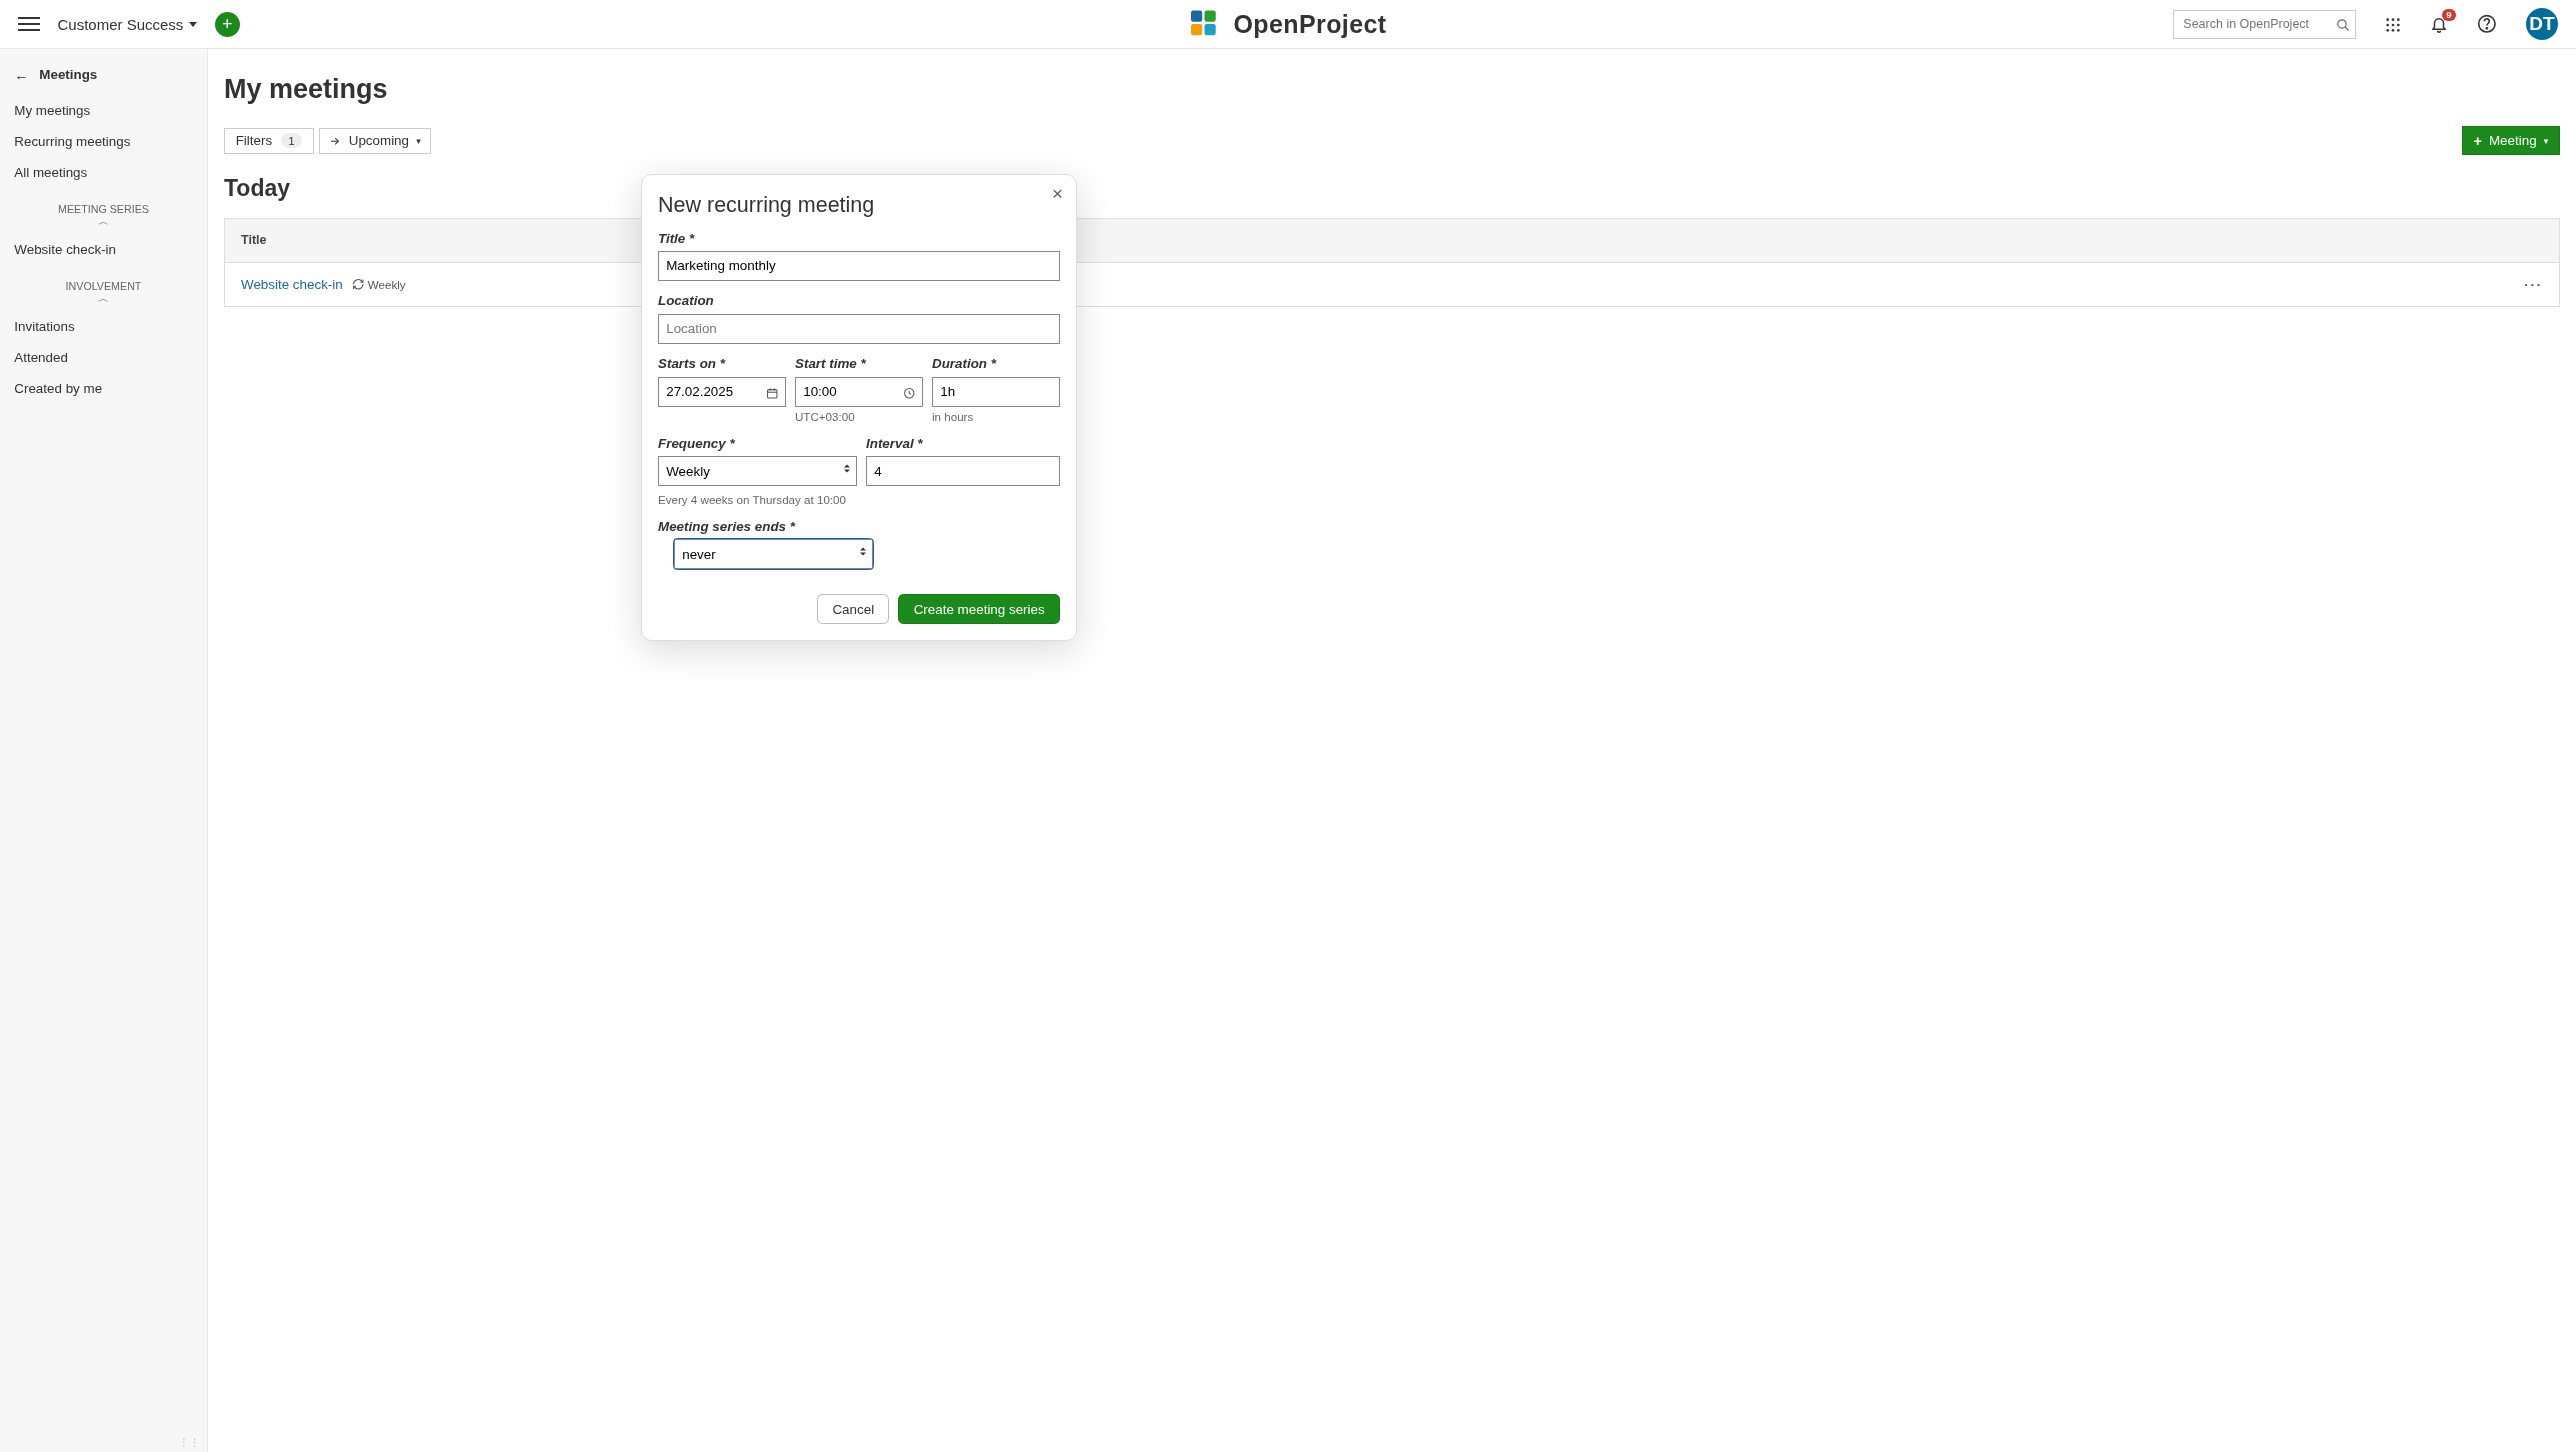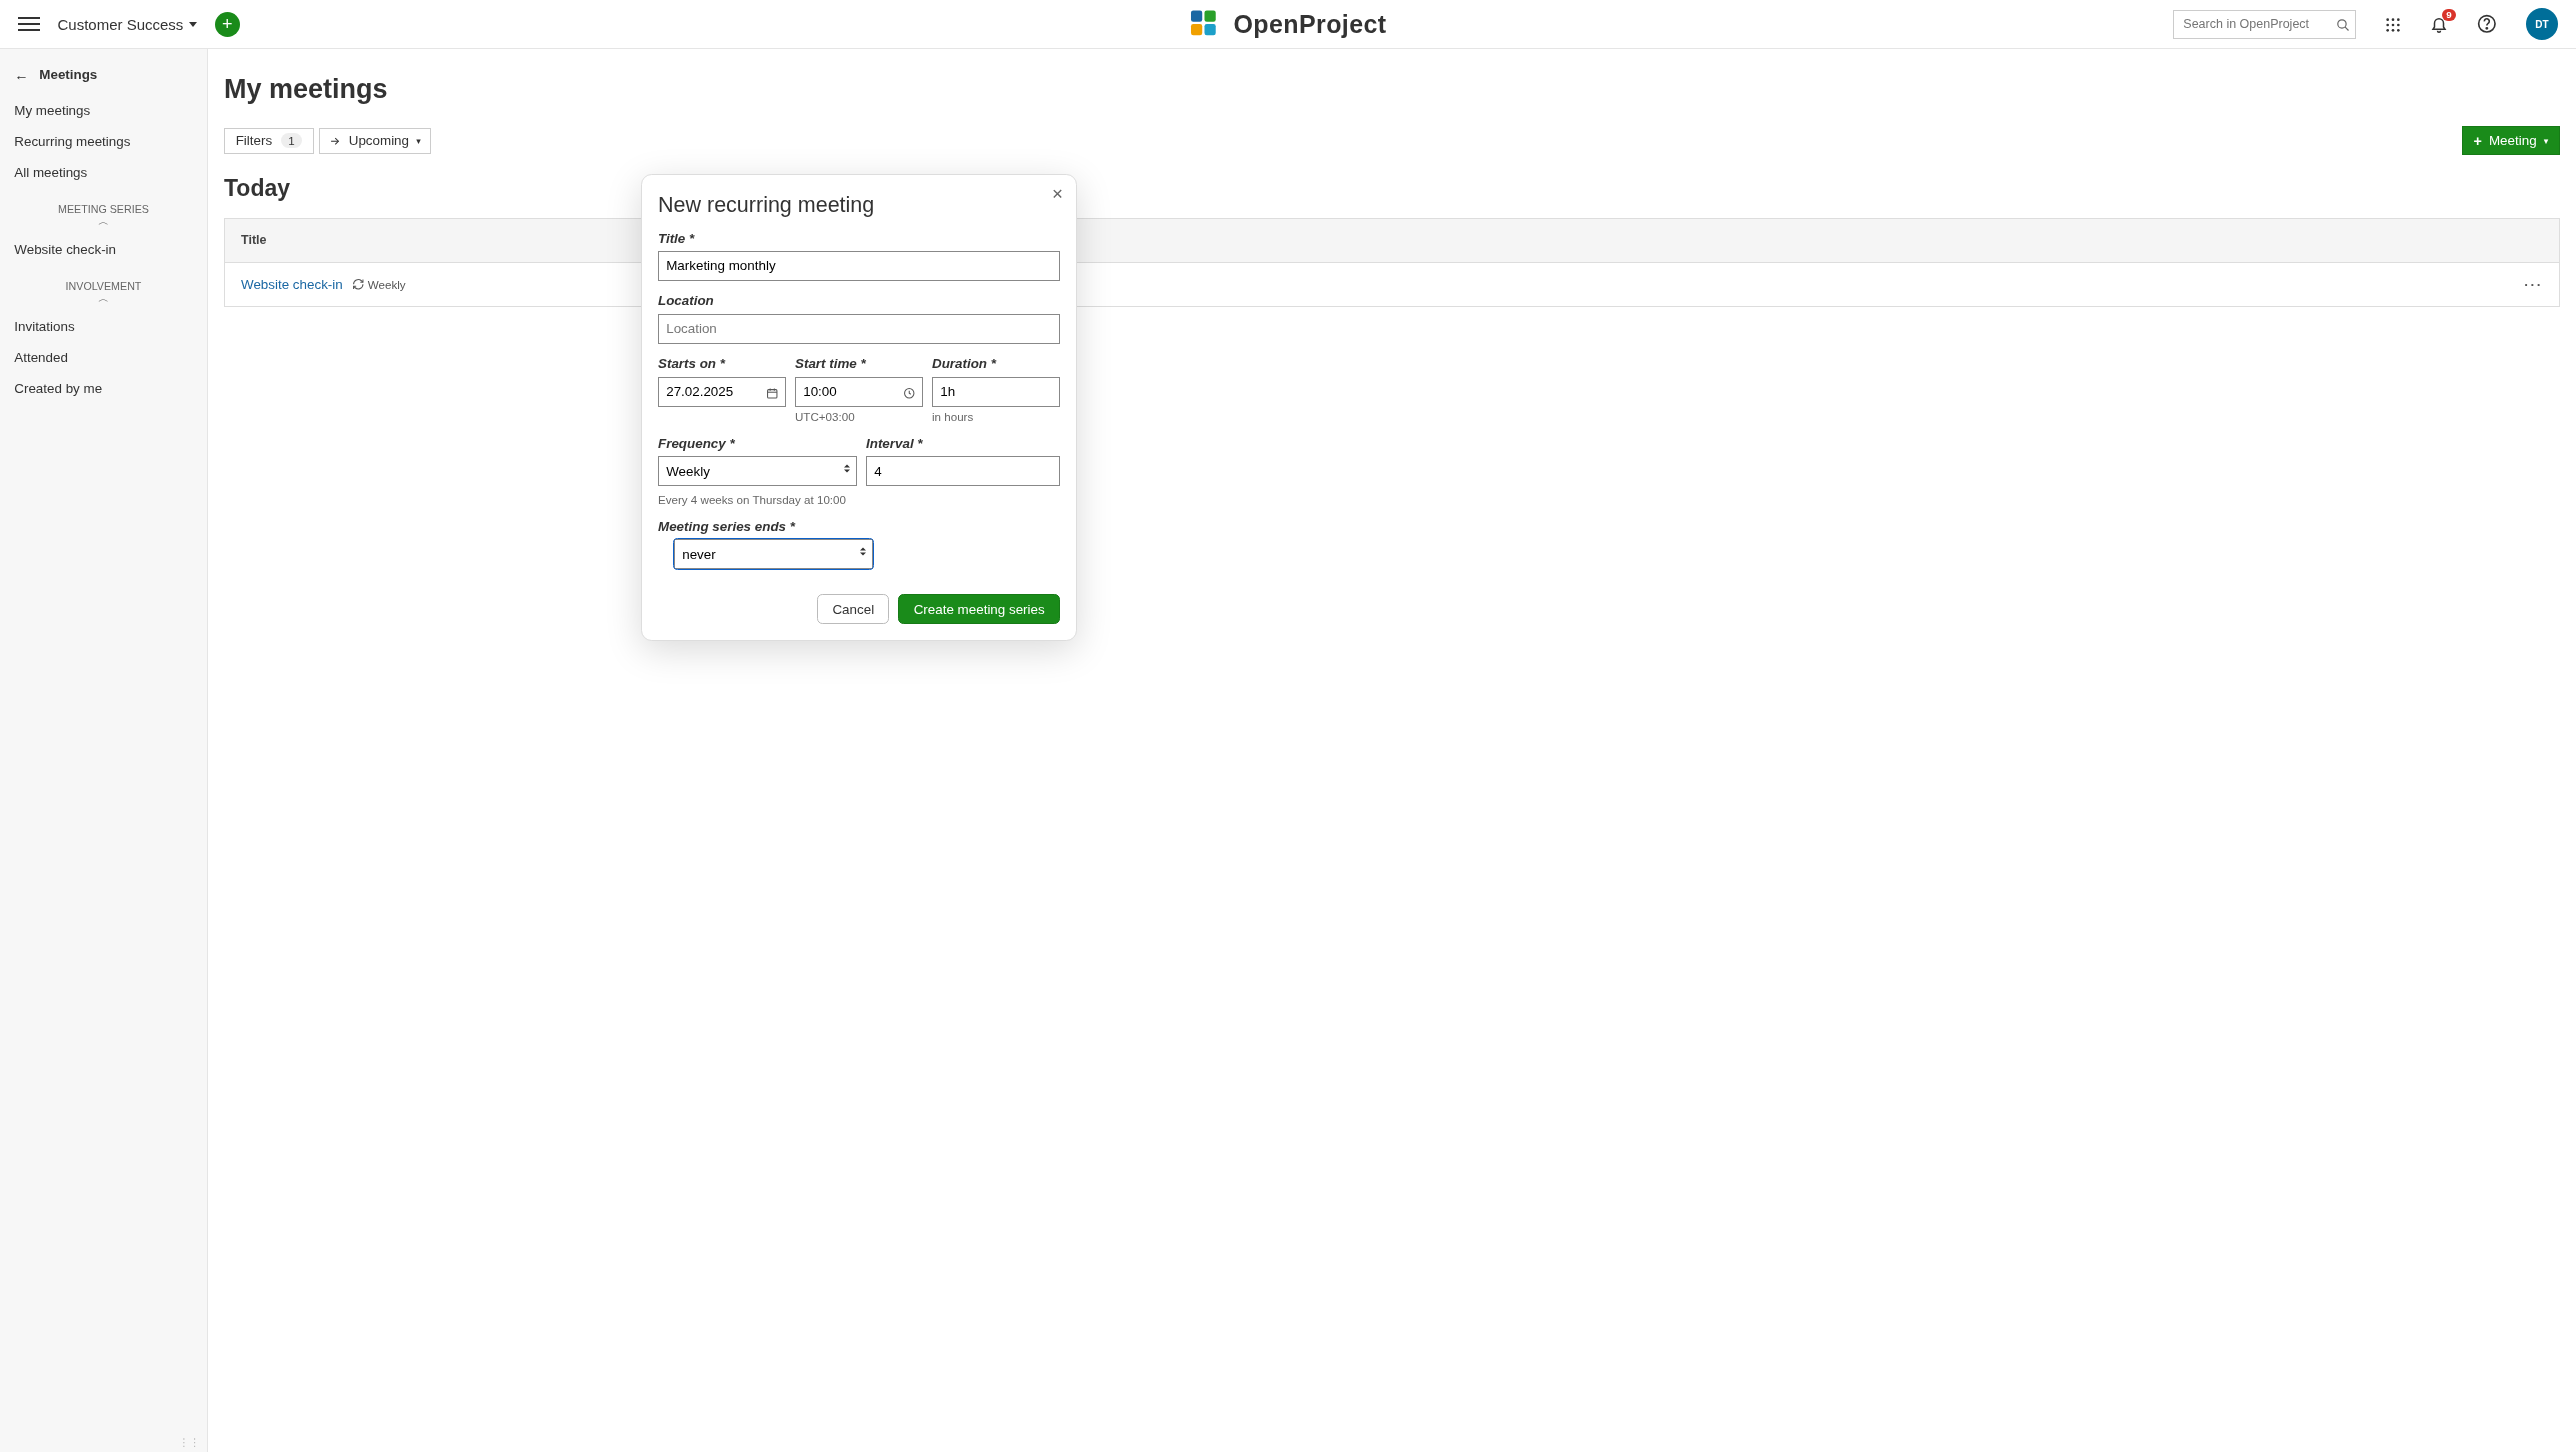--- a/index.html
+++ b/index.html
@@ -14,21 +14,21 @@
 .topbar .plus-circle { margin-left: 18px; width: 25px; height: 25px; border-radius: 50%; background: #1a8b1a; display: flex; align-items: center; justify-content: center; color: #fff; font-size: 18px; cursor: pointer; }
 .topbar .logo { position: absolute; left: 50%; transform: translateX(-50%); display: flex; align-items: center; gap: 14px; color: #333; font-size: 25px; font-weight: 700; letter-spacing: 0.4px; }
 .topbar .logo svg { width: 30px; height: 30px; }
 .topbar .right-tools { margin-left: auto; display: flex; align-items: center; gap: 29px; }
 .topbar .search-box { display: flex; align-items: center; border: 0.9px solid #ccc; height: 29px; padding: 0 5.4px 0 9px; width: 183px; }
 .topbar .search-box input { border: none; outline: none; font-size: 12.5px; width: 100%; }
 .topbar .search-box .search-icn { color: #666; }
 .topbar .notif-wrap { position: relative; cursor: pointer; }
 .topbar .notif-badge { position: absolute; top: -6.3px; right: -8px; background: #d9342b; color: #fff; font-size: 9.8px; border-radius: 7.2px; padding: 0.9px 4.5px; font-weight: 700; }
 .topbar .help-icn, .topbar .apps-icn { cursor: pointer; color: #333; }
-.topbar .avatar { width: 32px; height: 32px; border-radius: 50%; background: #006e99; color: #fff; display: flex; align-items: center; justify-content: center; font-weight: 600; font-size: 10px; cursor: pointer; }
+.topbar .avatar { width: 32px; height: 32px; border-radius: 50%; background: #006e99; color: #fff; display: flex; align-items: center; justify-content: center; font-weight: 600; font-size: 19px; cursor: pointer; }
 
 
 .container { display: flex; height: calc(1453px - 49px); }
 
 
 .sidebar { width: 208px; background: #f7f7f7; border-right: 0.9px solid #e5e5e5; padding-top: 12.5px; font-size: 13.4px; color: #333; display: flex; flex-direction: column; }
 .sidebar .hdr { display: flex; align-items: center; gap: 10.7px; padding: 5.4px 14.3px 12.5px 14.3px; font-weight: 700; cursor: pointer; }
 .sidebar .back-arrow { font-size: 14.3px; }
 .sidebar .nav-item { padding: 8px 14.3px; cursor: pointer; }
 .sidebar .section-hdr { display: flex; align-items: center; justify-content: space-between; padding: 9px 14.3px 5.4px 14.3px; font-size: 10.7px; font-weight: 400; color: #666; text-transform: uppercase; cursor: pointer; margin-top: 5.4px; flex-direction: column; }

